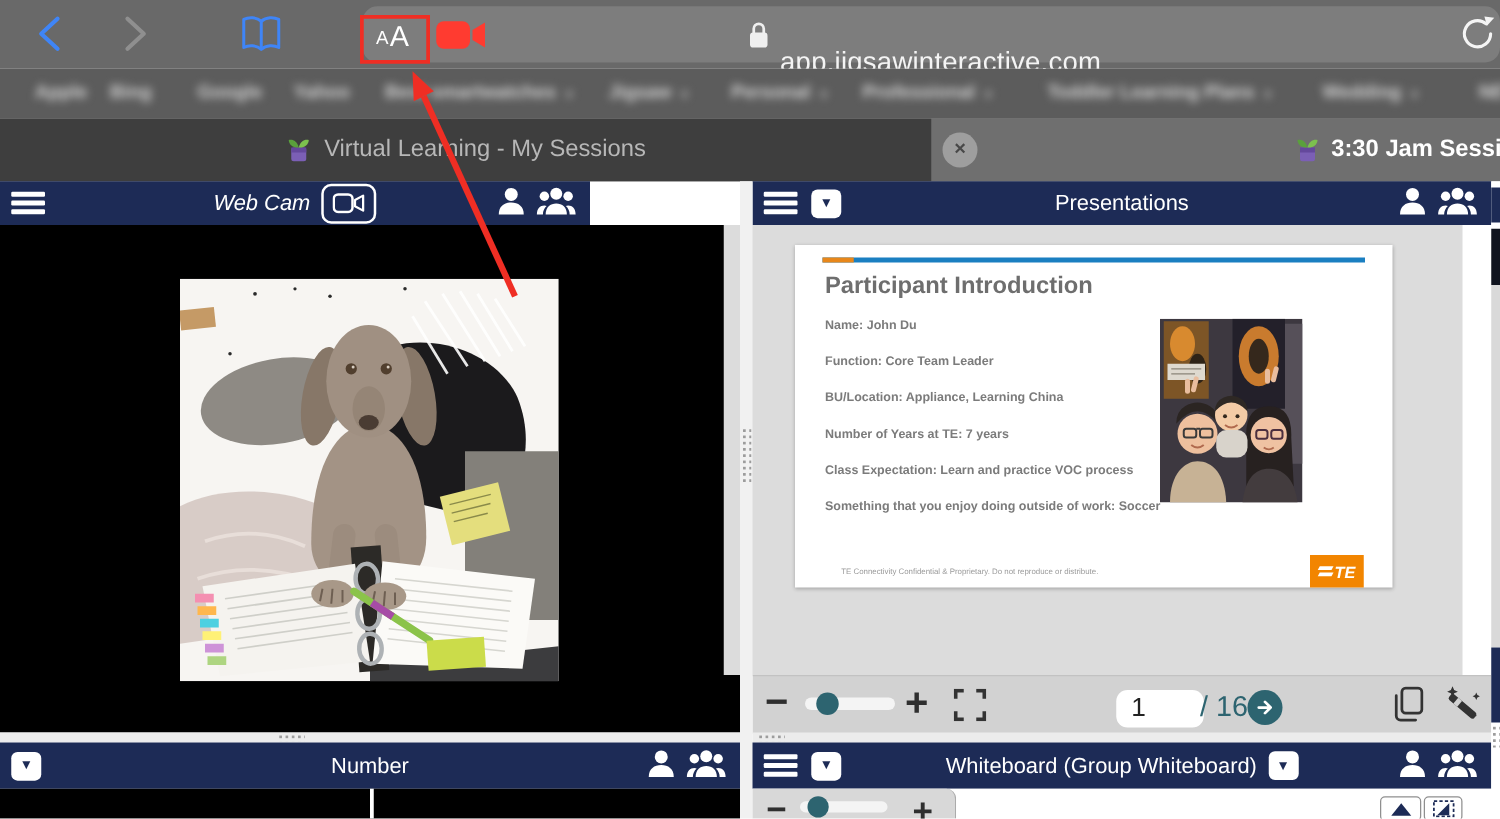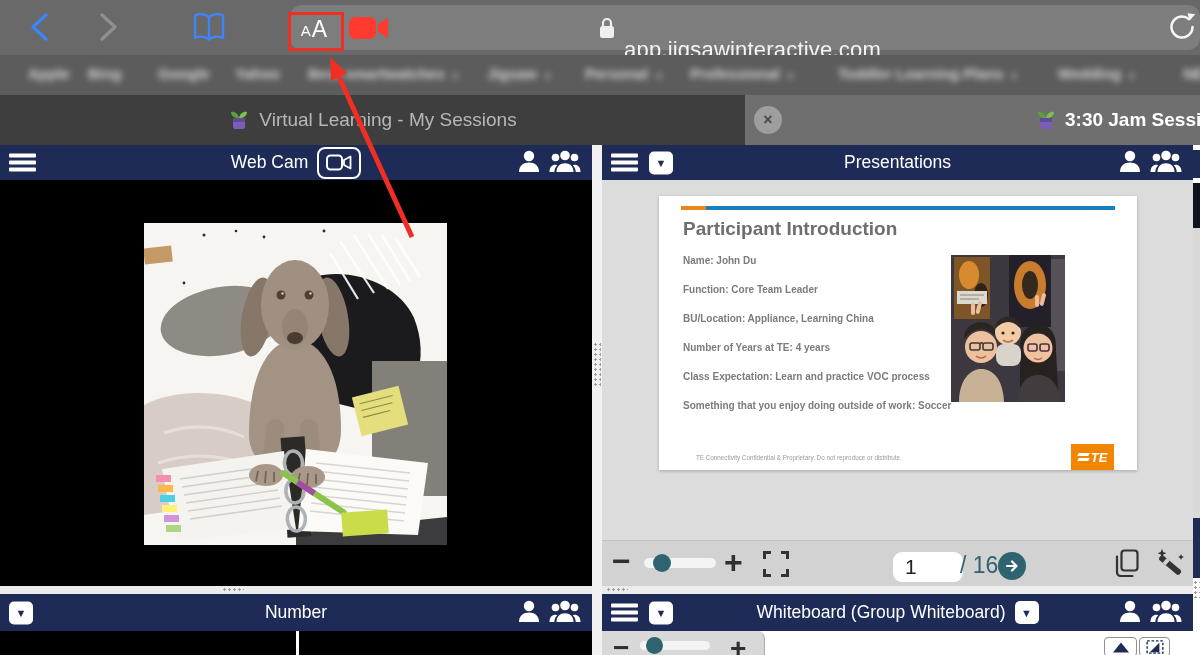--- a/index.html
+++ b/index.html
@@ -41,21 +41,21 @@
   .hamburger i{display:block;height:3.6px;background:#fff;border-radius:1px;margin:3.6px 0;}
   .caret-box{width:24px;height:23px;background:#fff;border-radius:5px;display:flex;align-items:center;justify-content:center;color:#1d2b56;font-size:11px;}
   .caret-left{position:absolute;left:47px;top:50%;transform:translateY(-50%);}
   .caret-left-only{position:absolute;left:9px;top:50%;transform:translateY(-50%);}
   .icon-person{position:absolute;right:52px;top:50%;transform:translateY(-50%);}
   .icon-group{position:absolute;right:10px;top:50%;transform:translateY(-50%);}
   .cam-badge{width:40px;height:28px;border:2.5px solid #fff;border-radius:8px;display:flex;align-items:center;justify-content:center;}
 
   
   .webcam-content{position:absolute;left:0;top:180px;width:592px;height:406px;background:#000;}
-  .pres-content{position:absolute;left:602px;top:180px;width:591px;height:360px;background:#dcdcdc;}
+  .pres-content{position:absolute;left:579px;top:180px;width:591px;height:360px;background:#dcdcdc;}
   .slide-card{position:absolute;left:57px;top:16px;width:478px;height:274px;background:#fff;box-shadow:0 1px 3px rgba(0,0,0,.25);}
   .slide-topbar{position:absolute;left:22px;top:10px;width:434px;height:4px;background:#1a7fc1;}
   .slide-topbar i{position:absolute;left:0;top:0;width:25px;height:4px;background:#e8871a;}
   .slide-title{position:absolute;left:24px;top:22px;font-size:19px;font-weight:bold;color:#6e6e6e;}
   .slide-line{position:absolute;left:24px;font-size:10px;font-weight:bold;color:#7b7b7b;white-space:nowrap;}
   .slide-footer{position:absolute;left:37px;top:258px;font-size:6.3px;color:#9a9a9a;white-space:nowrap;}
   .family-photo{position:absolute;left:292px;top:59px;width:114px;height:147px;}
   .te-logo{position:absolute;left:412px;top:248px;width:43px;height:26px;background:#f28500;display:flex;align-items:center;justify-content:center;gap:2px;}
   .te-bars i{display:block;width:11px;height:3px;background:#fff;margin:1.5px 0;transform:skewX(-28deg);}
   .te-text{color:#fff;font-style:italic;font-weight:bold;font-size:13px;}
@@ -173,21 +173,21 @@
             <path d="M11 9 C12 4 16 2 19 3 C19 7 15 9.5 11 9 Z" fill="#7cc14e"></path>
           </svg>
         <span class="tab-title">3:30 Jam Session</span>
       </div>
     </div>
   </div>
   <div class="tab-close">
       <span>×</span>
     </div>
 
-  <div class="panel-header" style="left:0;top:145px;width:592px;height:35px;">
+  <div class="panel-header" style="left:0;top:145px;width:472px;height:35px;font-style:italic;">
     <div class="ph-inner">
       <div class="hamburger">
           <i></i>
           <i></i>
           <i></i>
         </div>
       <div class="ph-title">
         <span>Web Cam</span>
         <span class="cam-badge">
           <svg width="26" height="17" viewBox="0 0 26 17">
@@ -351,21 +351,21 @@
 
   <div class="pres-content">
     <div class="slide-card">
       <div class="slide-topbar">
           <i></i>
         </div>
       <div class="slide-title">Participant Introduction</div>
       <div class="slide-line" style="top:59px;">Name: John Du</div>
       <div class="slide-line" style="top:88px;">Function: Core Team Leader</div>
       <div class="slide-line" style="top:117px;">BU/Location: Appliance, Learning China</div>
-      <div class="slide-line" style="top:146px;">Number of Years at TE: 4 years</div>
+      <div class="slide-line" style="top:146px;">Number of Years at TE: 7 years</div>
       <div class="slide-line" style="top:175px;">Class Expectation: Learn and practice VOC process</div>
       <div class="slide-line" style="top:204px;">Something that you enjoy doing outside of work: Soccer</div>
 
       <svg class="family-photo" viewBox="0 0 114 147">
         <rect width="114" height="147" fill="#3d3840"></rect>
         <rect x="96" y="4" width="18" height="112" fill="#565059"></rect>
         <rect x="3" y="2" width="36" height="62" fill="#7d5526"></rect>
         <ellipse cx="18" cy="20" rx="10" ry="14" fill="#d88a2f"></ellipse>
           <ellipse cx="30" cy="40" rx="7" ry="12" fill="#2e2317"></ellipse>
         <rect x="58" y="0" width="42" height="72" fill="#23202a"></rect>

